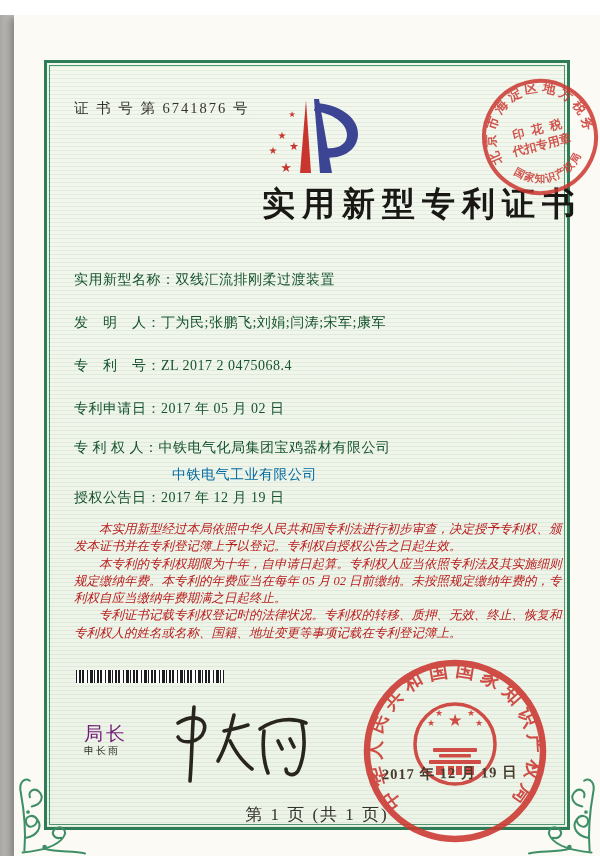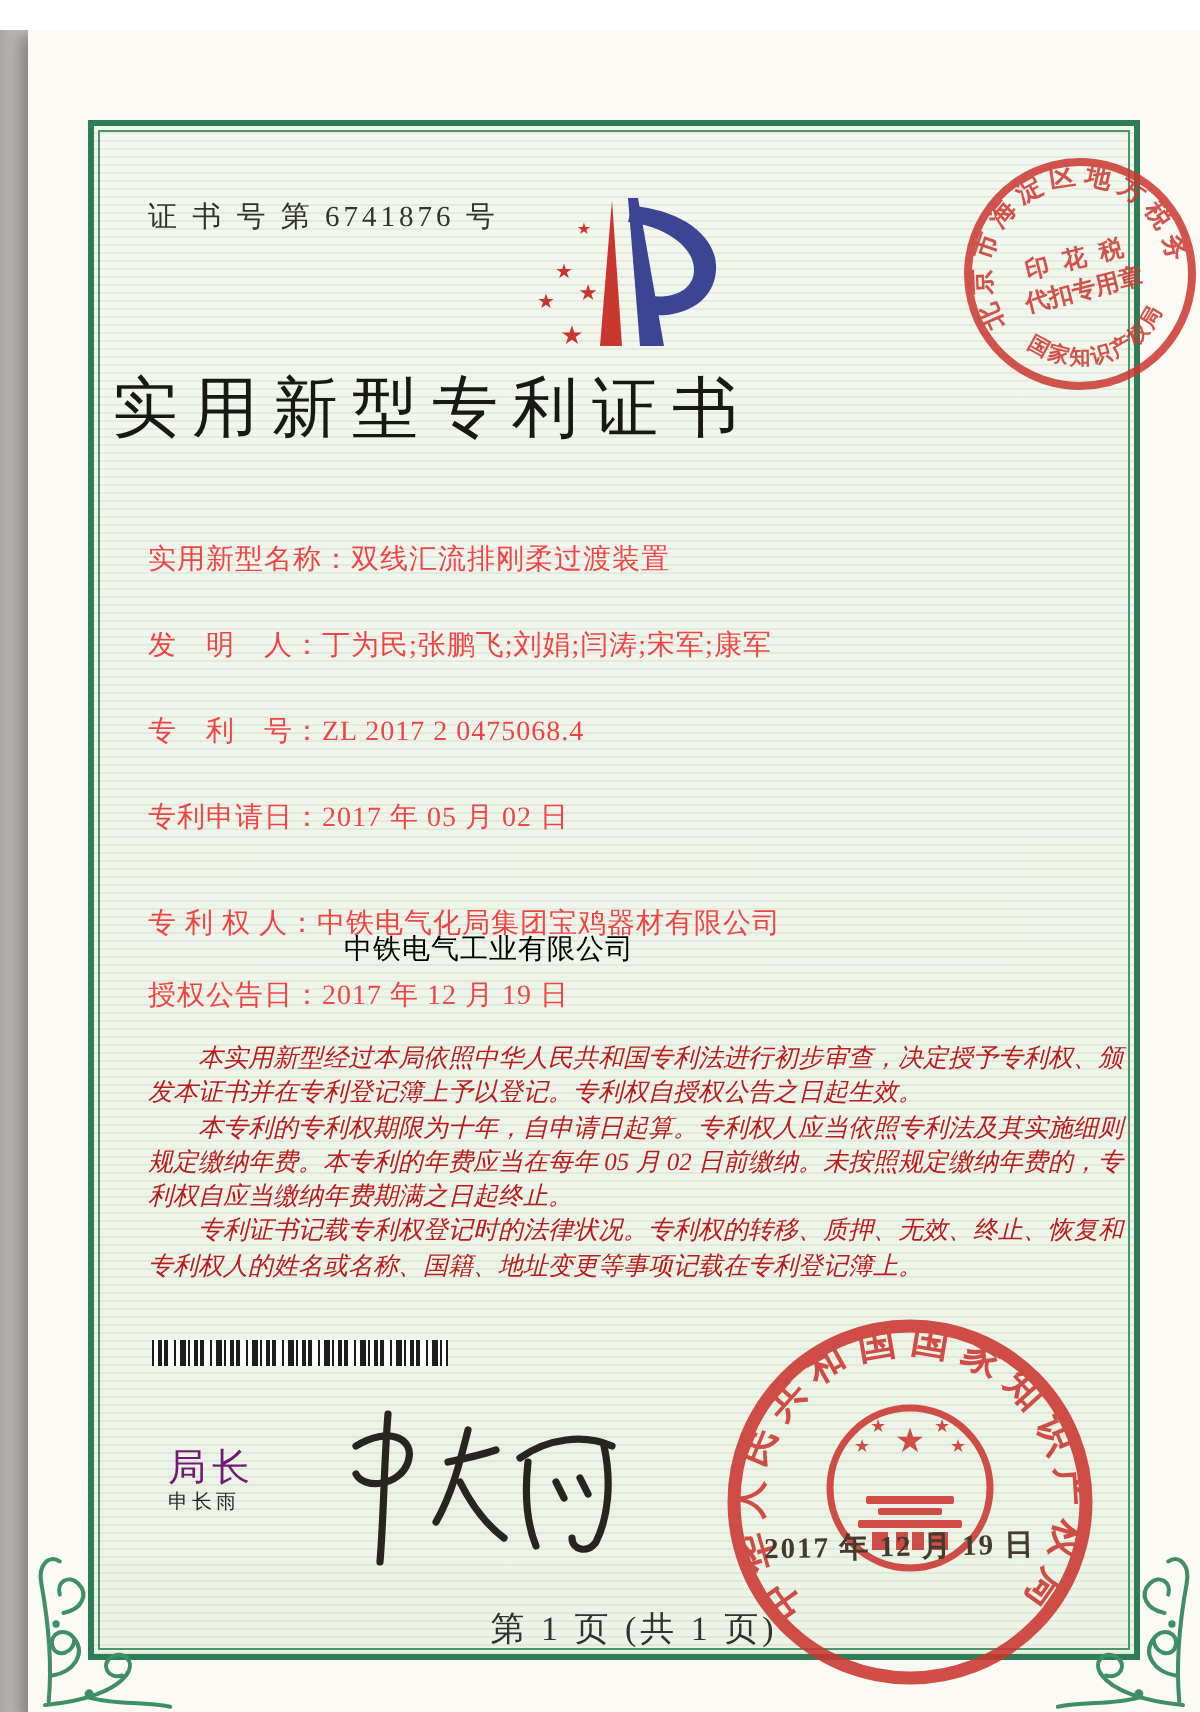--- a/index.html
+++ b/index.html
@@ -20,26 +20,26 @@
     background:
       repeating-linear-gradient(0deg, rgba(112,165,126,.13) 0 1px, rgba(255,255,255,0) 1px 4px),
       linear-gradient(#f3f7ee,#edf3e7);
   }
   .frame::before {
     content:""; position:absolute; inset:2px; border:1px solid #4c9570; pointer-events:none;
   }
   .abs { position:absolute; }
   .cert-no { left:60px; top:84px; font-size:14.5px; letter-spacing:2px; color:#33322d; }
   .title {
-    left:30px; top:167px; width:526px; text-align:left; transform:translateX(12px);
-    font-size:33px; font-weight:400; letter-spacing:7px; color:#191815;
+    left:30px; top:167px; width:526px; text-align:right; transform:translateX(12px);
+    font-size:33px; font-weight:700; letter-spacing:7px; color:#191815;
   }
-  .field { left:60px; font-size:14px; color:#ef4444; letter-spacing:.5px; white-space:pre; }
-  .f0{top:256px}.f1{top:299px}.f2{top:342px}.f3{top:385px}.f4{top:438px}.f5{top:474px}
-  .f4b { left:158px; top:451px; font-size:14px; color:#000000; letter-spacing:.5px; }
+  .field { left:60px; font-size:14px; color:#14532d; letter-spacing:.5px; white-space:pre; }
+  .f0{top:256px}.f1{top:299px}.f2{top:342px}.f3{top:385px}.f4{top:424px}.f5{top:474px}
+  .f4b { left:158px; top:451px; font-size:14px; color:#0369a1; letter-spacing:.5px; }
   .legal {
     left:60px; top:506px; width:490px; font-size:12.5px; line-height:17.3px;
     color:#b91c1c; letter-spacing:0;font-style:italic;
   }
   .legal p { margin:0; text-indent:2em; white-space:pre-line; }
   .barcode {
     left:62px; top:655px; width:148px; height:13px;
     background-image:repeating-linear-gradient(90deg,
       #1d1d1d 0 1px,#fdfdfd 1px 3px,#1d1d1d 3px 5px,#fdfdfd 5px 6px,
       #1d1d1d 6px 8px,#fdfdfd 8px 11px,#1d1d1d 11px 12px,#fdfdfd 12px 14px,

